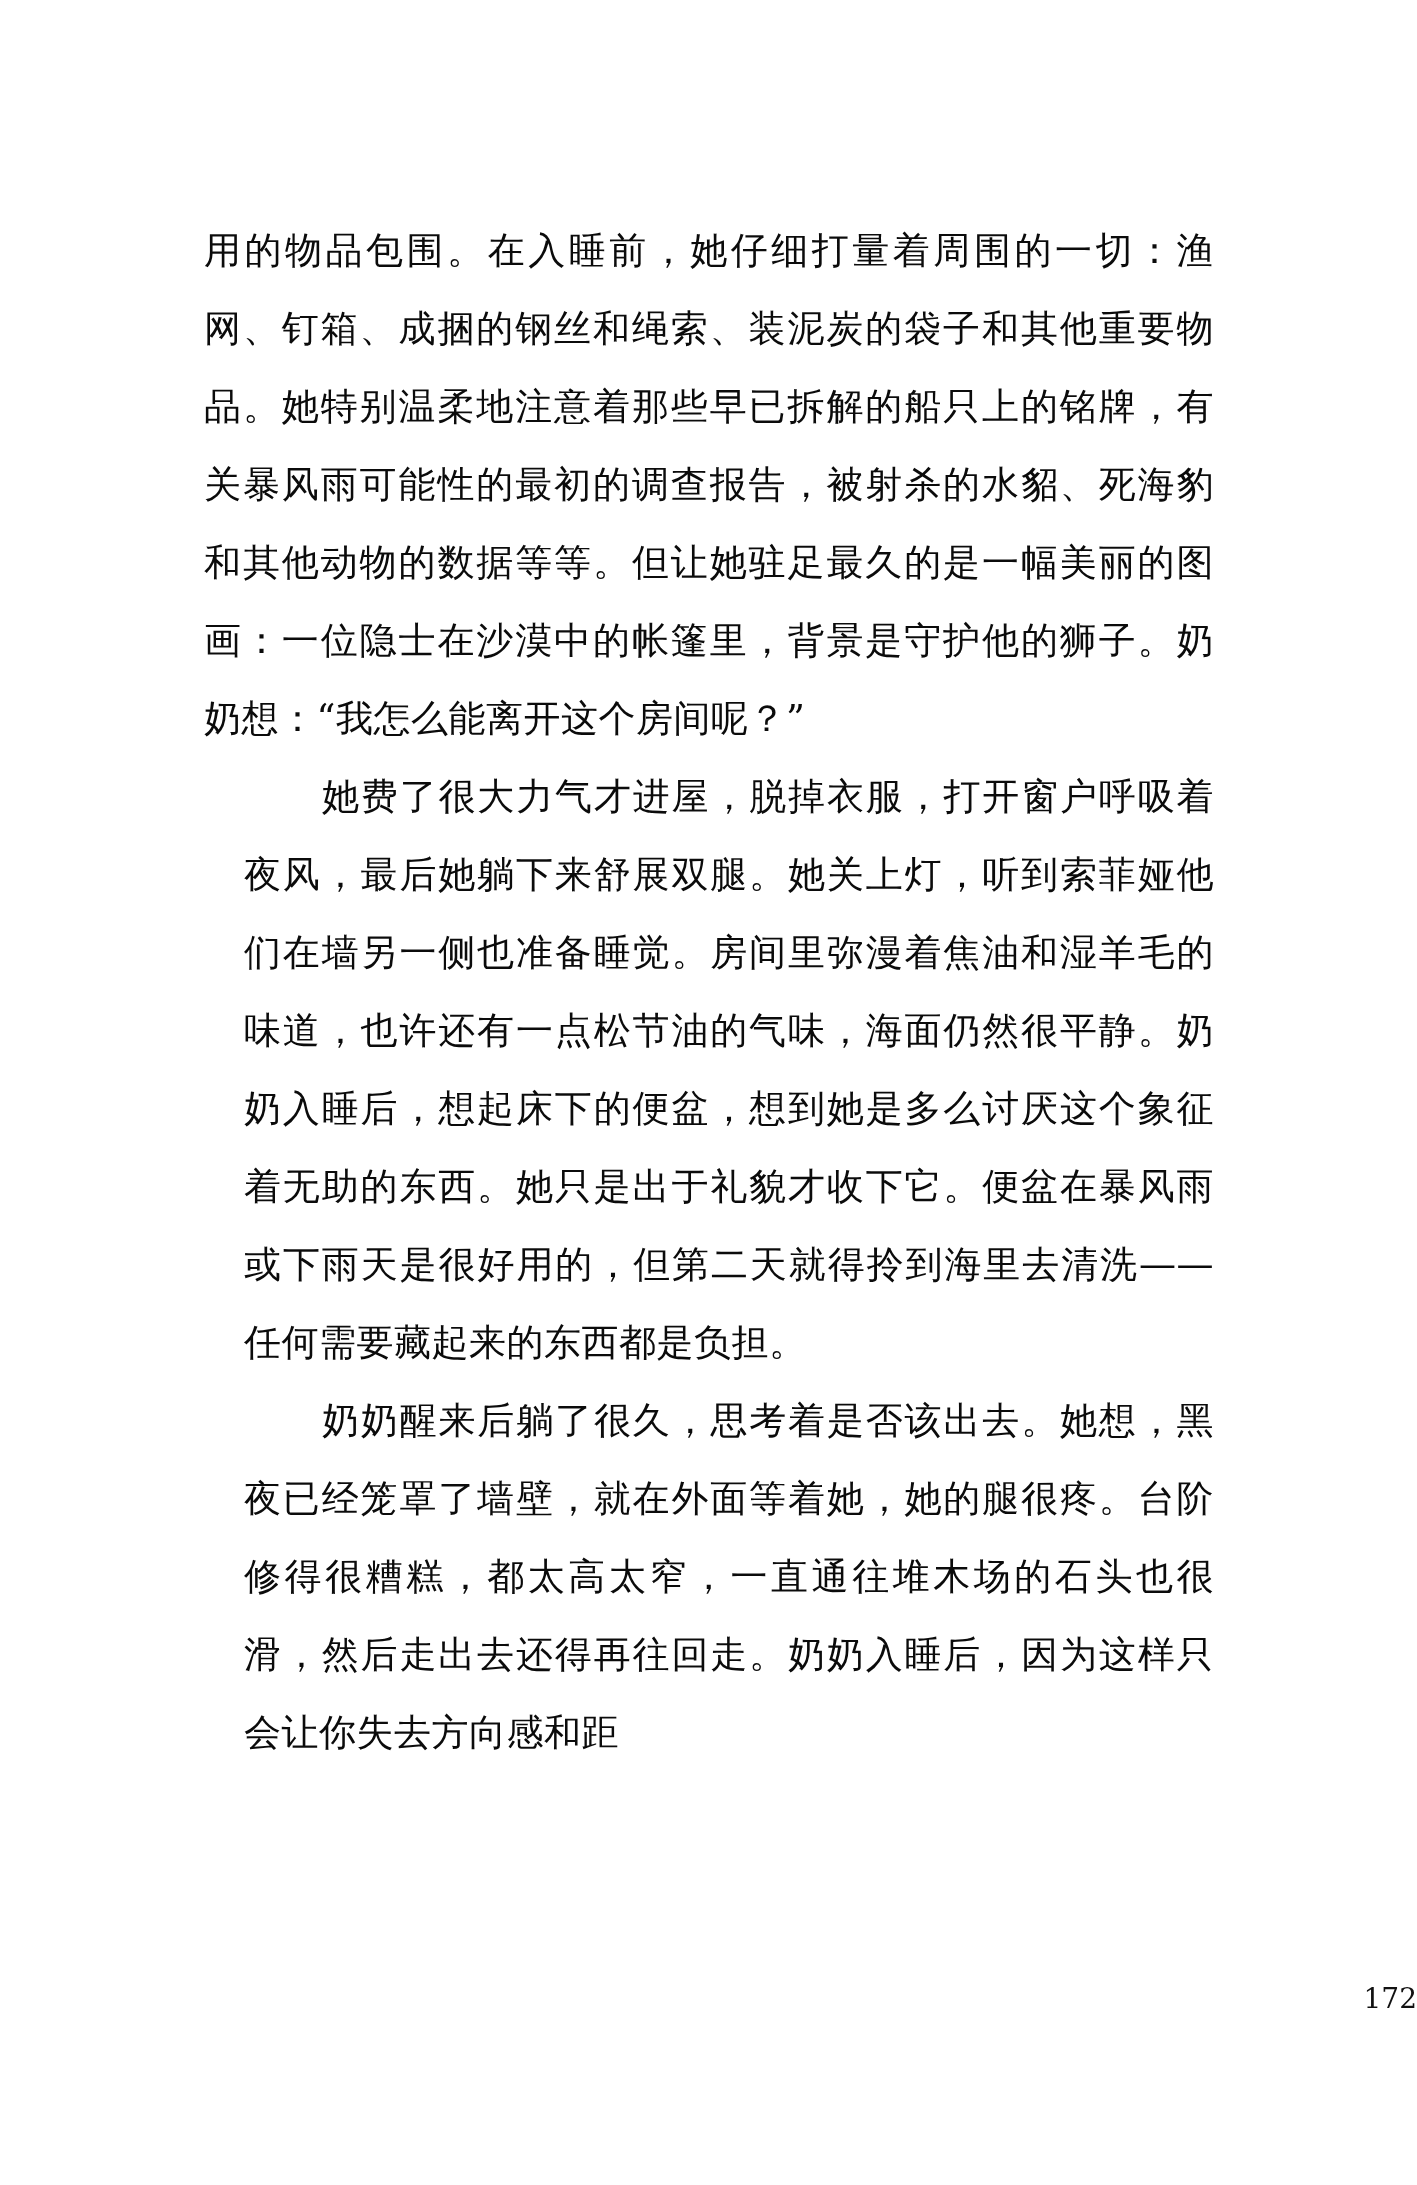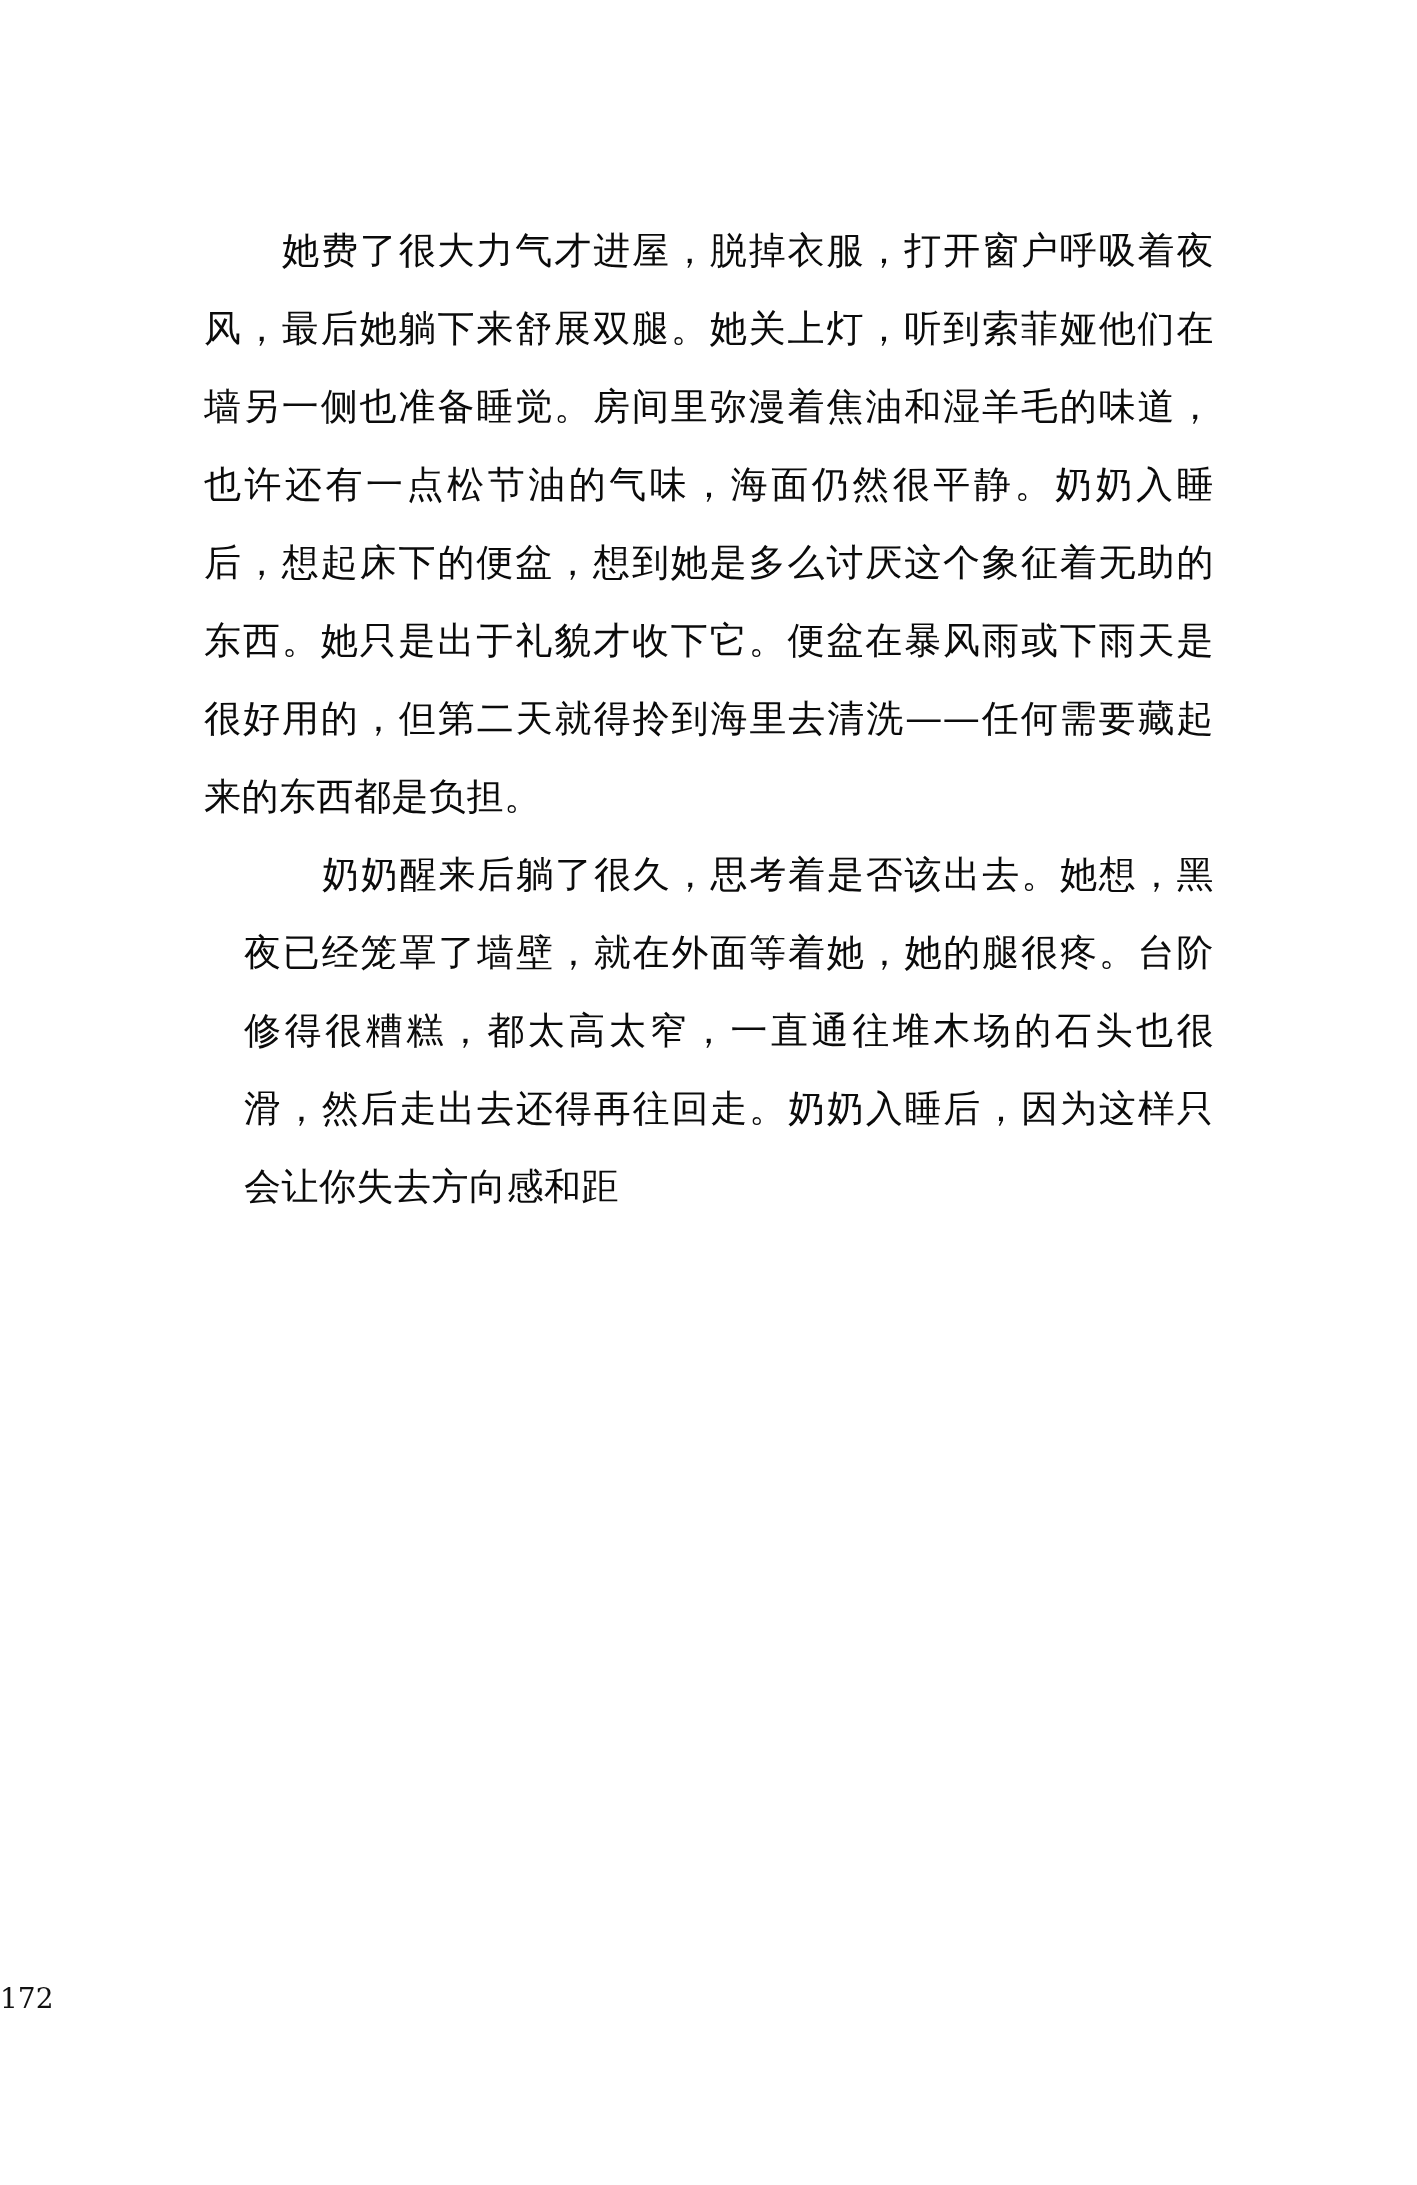--- a/index.html
+++ b/index.html
@@ -37,31 +37,32 @@
     margin-left: 40px;
   }
   .indent {
     text-indent: 78px;
   }
   .page-number {
     position: absolute;
     left: 0;
     right: 0;
     top: 1982px;
-    text-align: left;
+    text-align: right;
     font-size: 28px;
     color: #111111;
     font-family: "DejaVu Serif", "Liberation Serif", serif;
   }
 </style>
 </head>
 <body>
 
 <div class="page">
 
   <div class="text-column">
+    <p class="para">用的物品包围。在入睡前，她仔细打量着周围的一切：渔网、钉箱、成捆的钢丝和绳索、装泥炭的袋子和其他重要物品。她特别温柔地注意着那些早已拆解的船只上的铭牌，有关暴风雨可能性的最初的调查报告，被射杀的水貂、死海豹和其他动物的数据等等。但让她驻足最久的是一幅美丽的图画：一位隐士在沙漠中的帐篷里，背景是守护他的狮子。奶奶想：“我怎么能离开这个房间呢？”</p>
     <p class="para indent">她费了很大力气才进屋，脱掉衣服，打开窗户呼吸着夜风，最后她躺下来舒展双腿。她关上灯，听到索菲娅他们在墙另一侧也准备睡觉。房间里弥漫着焦油和湿羊毛的味道，也许还有一点松节油的气味，海面仍然很平静。奶奶入睡后，想起床下的便盆，想到她是多么讨厌这个象征着无助的东西。她只是出于礼貌才收下它。便盆在暴风雨或下雨天是很好用的，但第二天就得拎到海里去清洗——任何需要藏起来的东西都是负担。</p>
     <p class="para indent">奶奶醒来后躺了很久，思考着是否该出去。她想，黑夜已经笼罩了墙壁，就在外面等着她，她的腿很疼。台阶修得很糟糕，都太高太窄，一直通往堆木场的石头也很滑，然后走出去还得再往回走。奶奶入睡后，因为这样只会让你失去方向感和距</p>
   </div>
 
   <div class="page-number">172</div>
 
 </div>
 
 </body></html>

